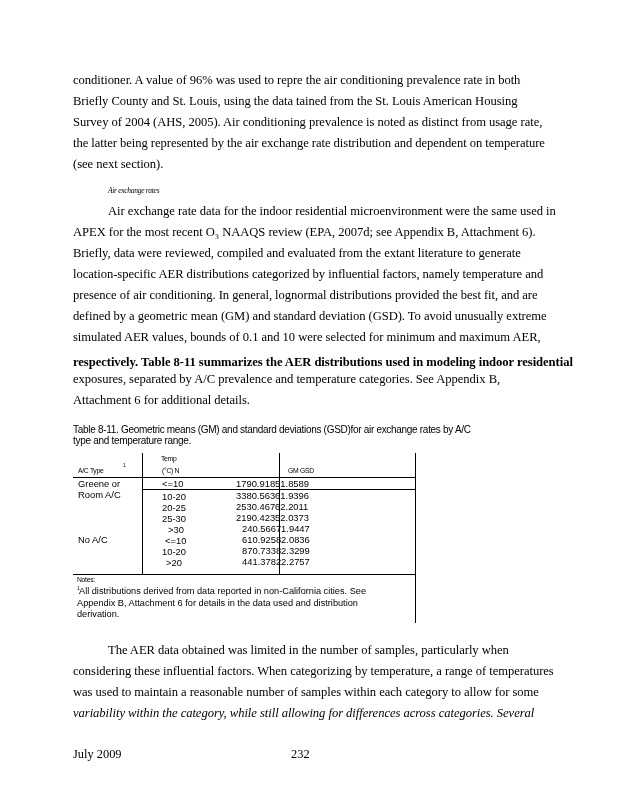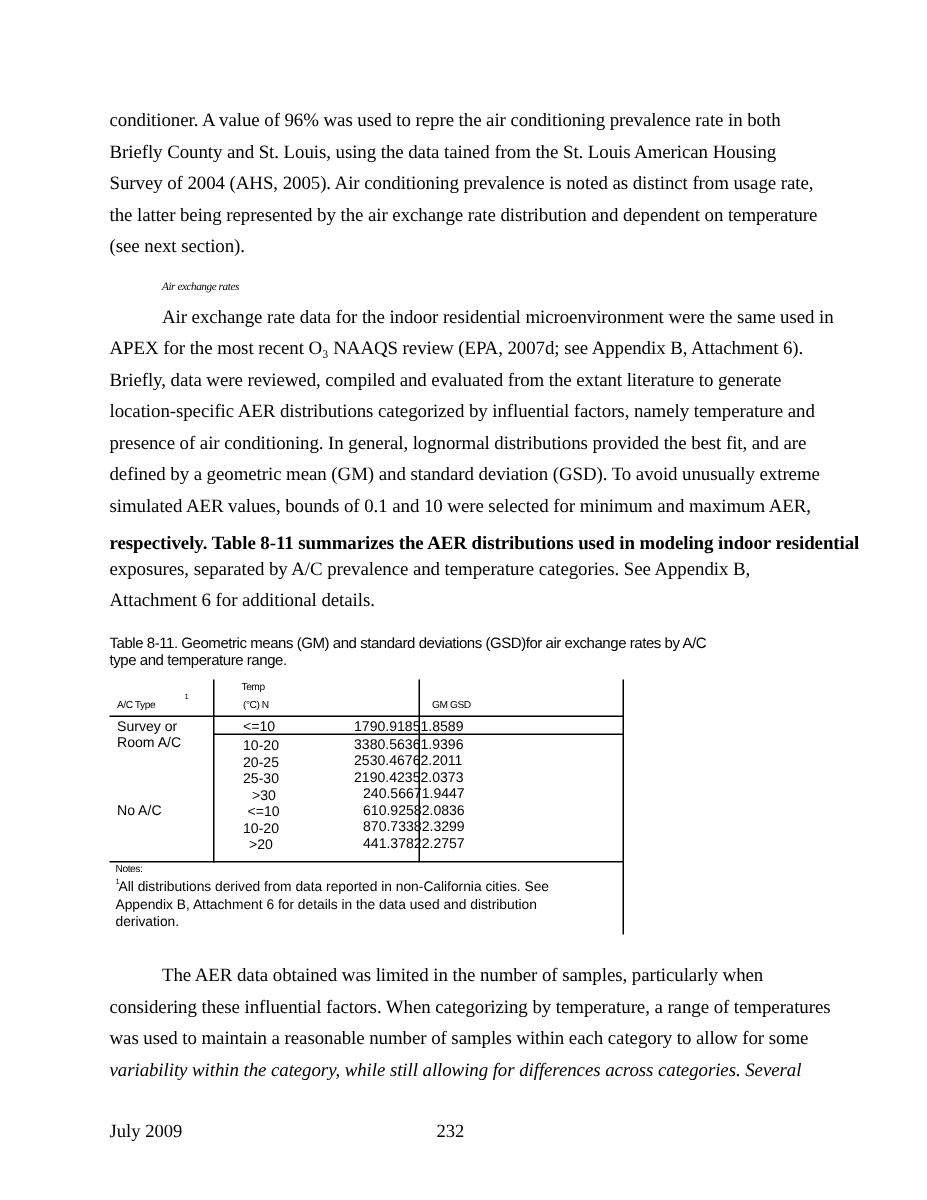--- a/index.html
+++ b/index.html
@@ -53,21 +53,21 @@
   <div class="tbl-line" style="left:142px; top:489px; width:274px; height:1px;"></div>
   <div class="tbl-line" style="left:73px; top:574px; width:343px; height:1px;"></div>
 
   <div class="thead sans" style="left:78px; top:467px;">A/C   Type</div>
   <div class="thead sans" style="left:123px; top:462px; font-size:5px;">1</div>
   <div class="thead sans" style="left:161px; top:455px;">Temp</div>
   <div class="thead sans" style="left:162px; top:467px;">(°C)    N</div>
   <div class="thead sans" style="left:288px; top:467px;">GM GSD</div>
 
   <div>
-    <div class="tcell sans" style="left:78px; top:478px;">Survey or</div>
+    <div class="tcell sans" style="left:78px; top:478px;">Greene or</div>
     <div class="tcell sans" style="left:162px; top:478px;">&lt;=10</div>
     <div class="tcell sans" style="left:236px; top:478px;">1790.91851.8589</div>
   </div>
   <div>
     <div class="tcell sans" style="left:78px; top:489px;">Room A/C</div>
     <div class="tcell sans" style="left:162px; top:491px;">10-20</div>
     <div class="tcell sans" style="left:236px; top:490px;">3380.56361.9396</div>
   </div>
   <div>
     <div class="tcell sans" style="left:162px; top:502px;">20-25</div>

